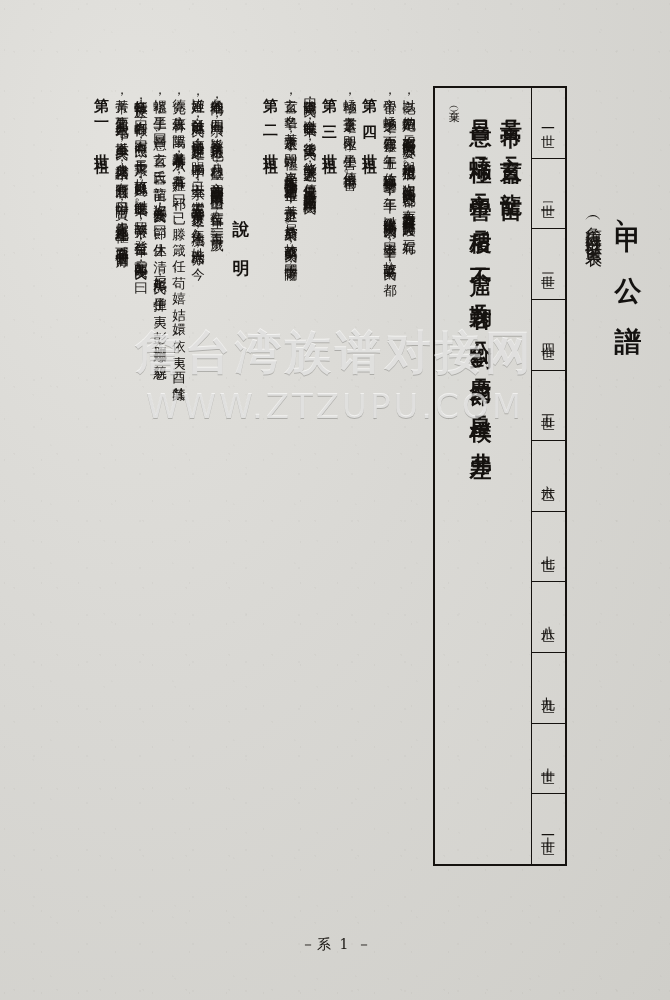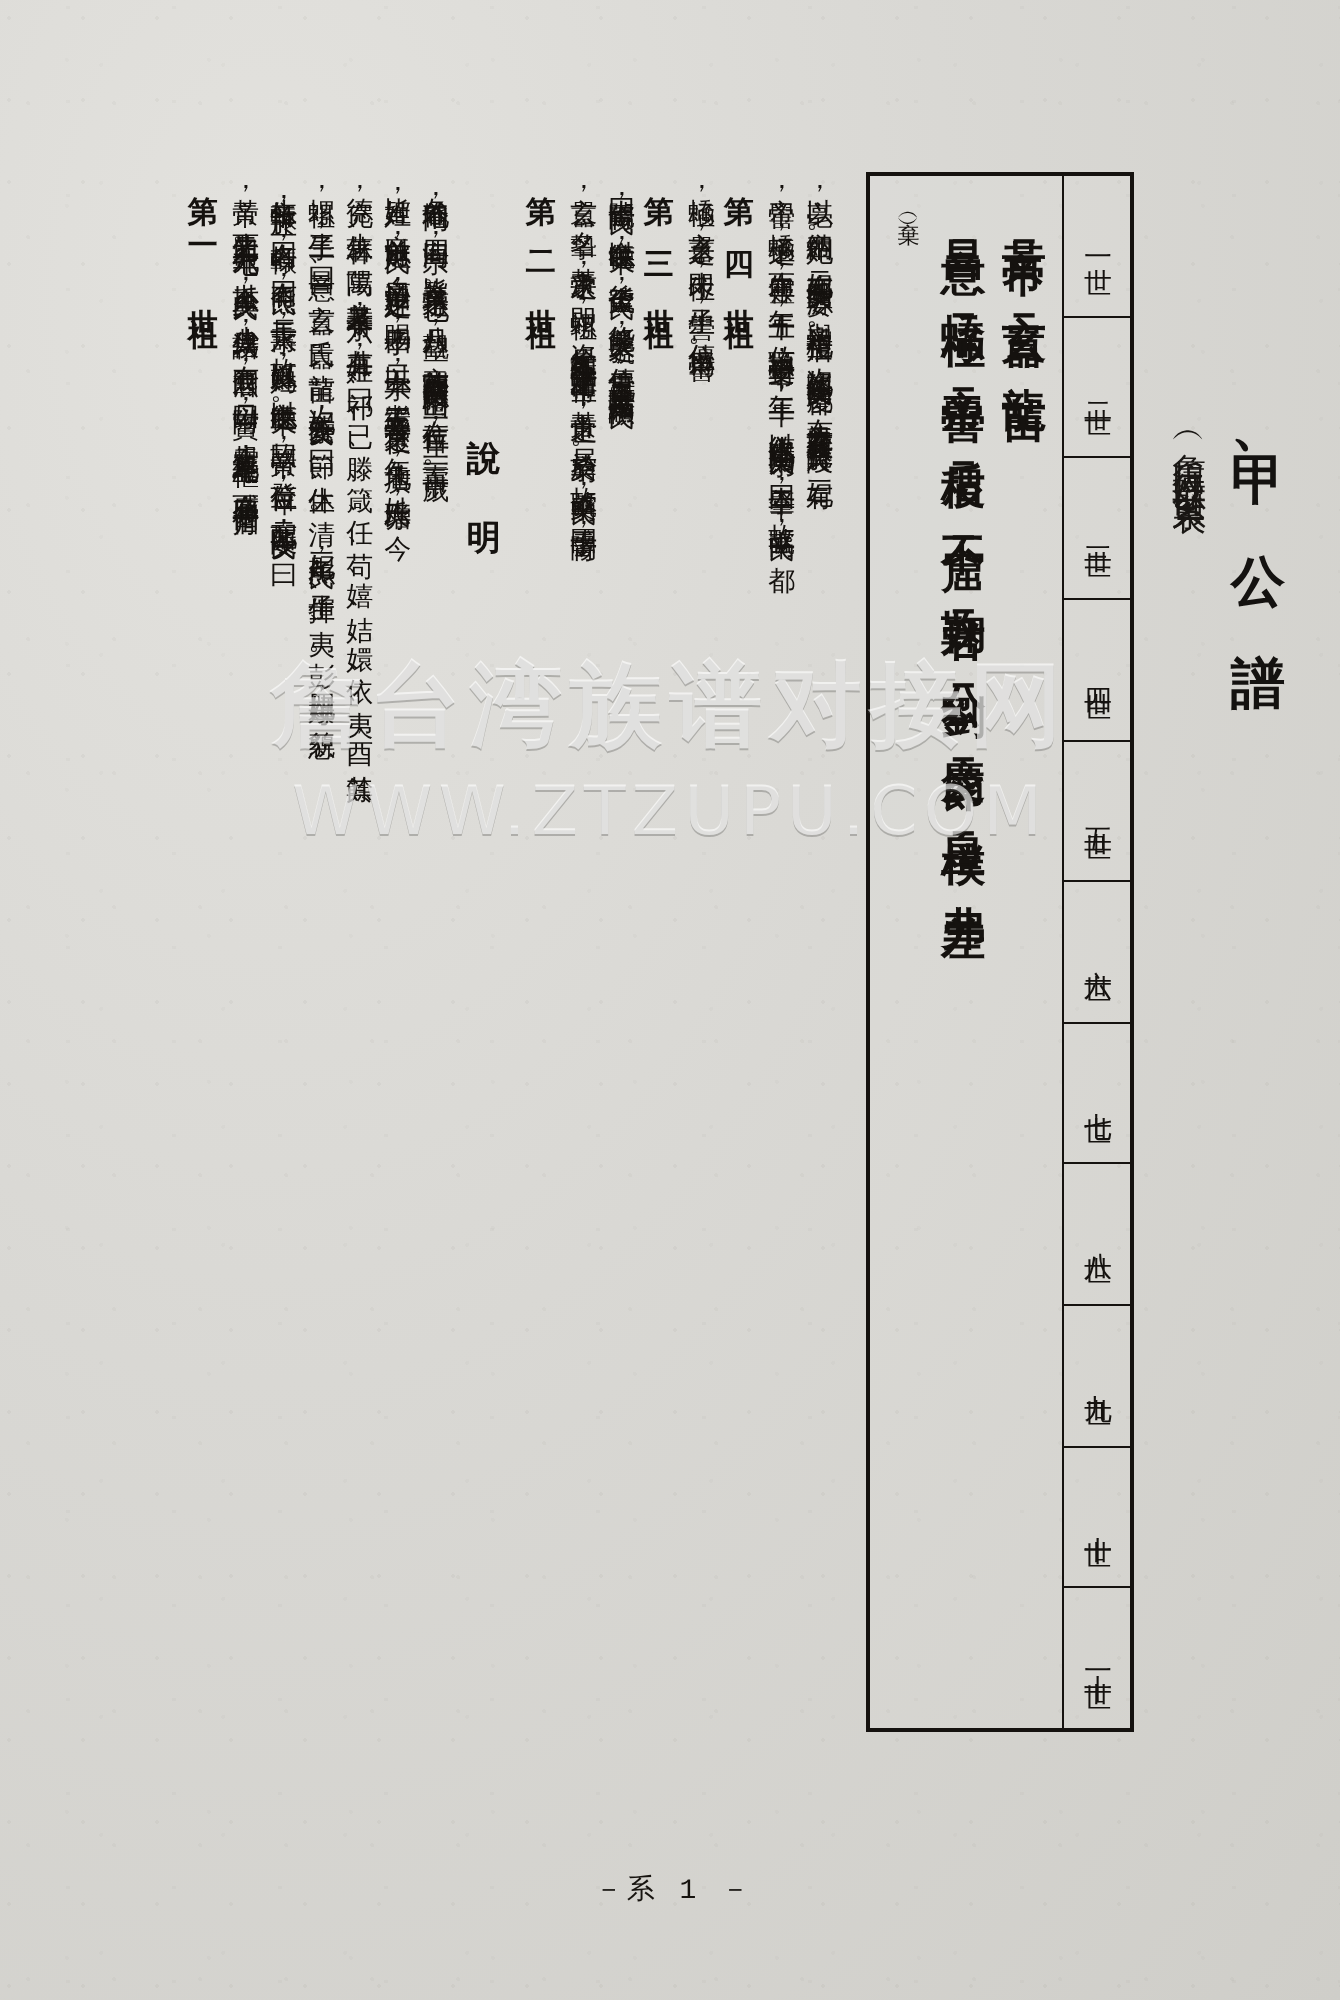--- a/index.html
+++ b/index.html
@@ -186,21 +186,20 @@
   
   .footer {
     position: absolute;
     bottom: 46px;
     left: 4px;
     right: 0;
     text-align: center;
     font-size: 14px;
     letter-spacing: 2px;
     color: #16130f;
-    font-family: Liberation Mono, monospace;
   }
 
   
   .watermark {
     position: absolute;
     top: 322px;
     left: 0;
     width: 670px;
     text-align: center;
     pointer-events: none;

